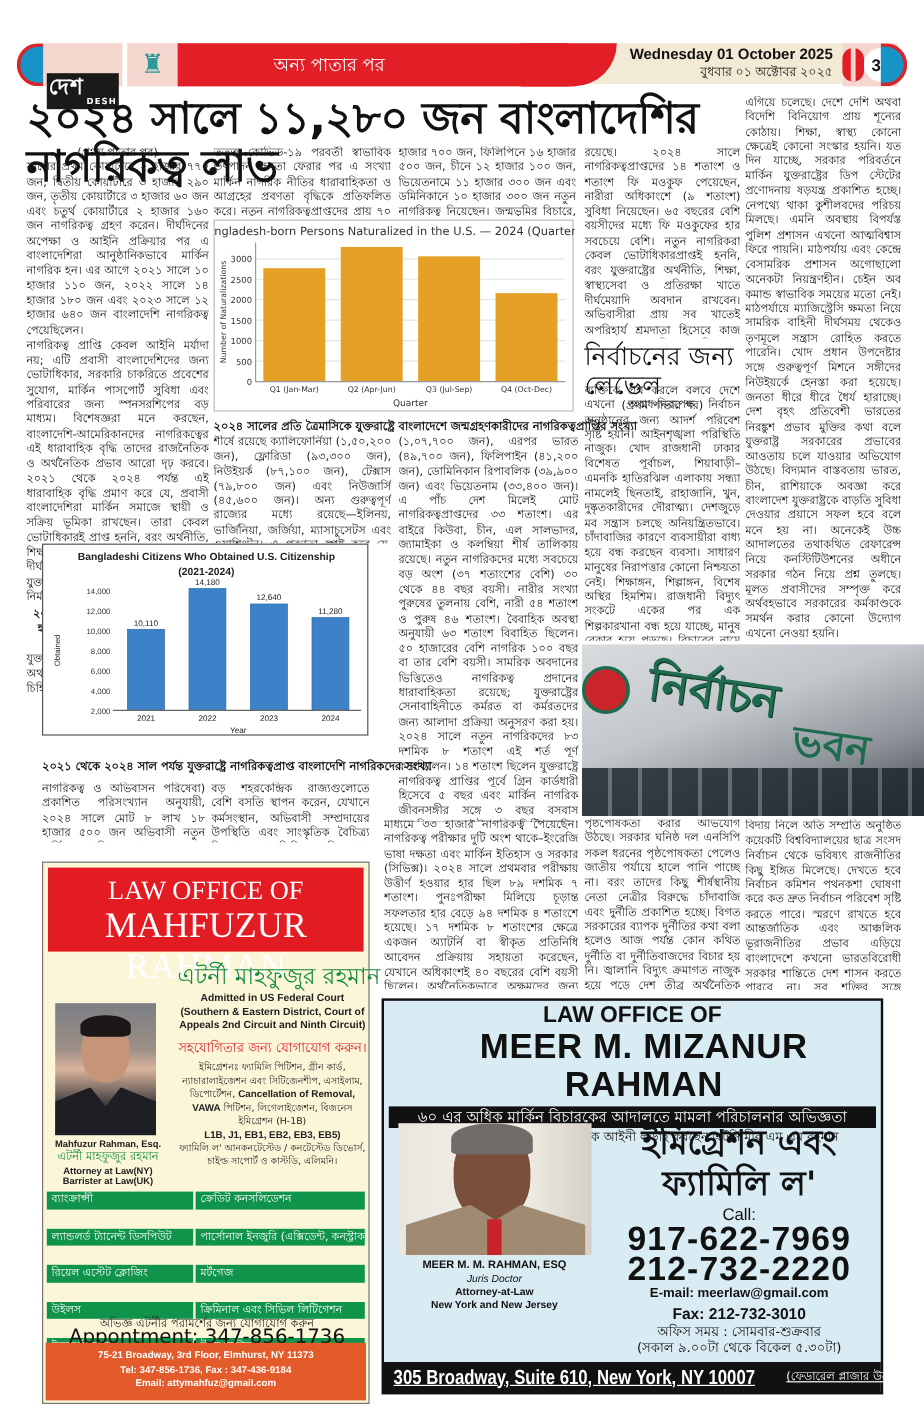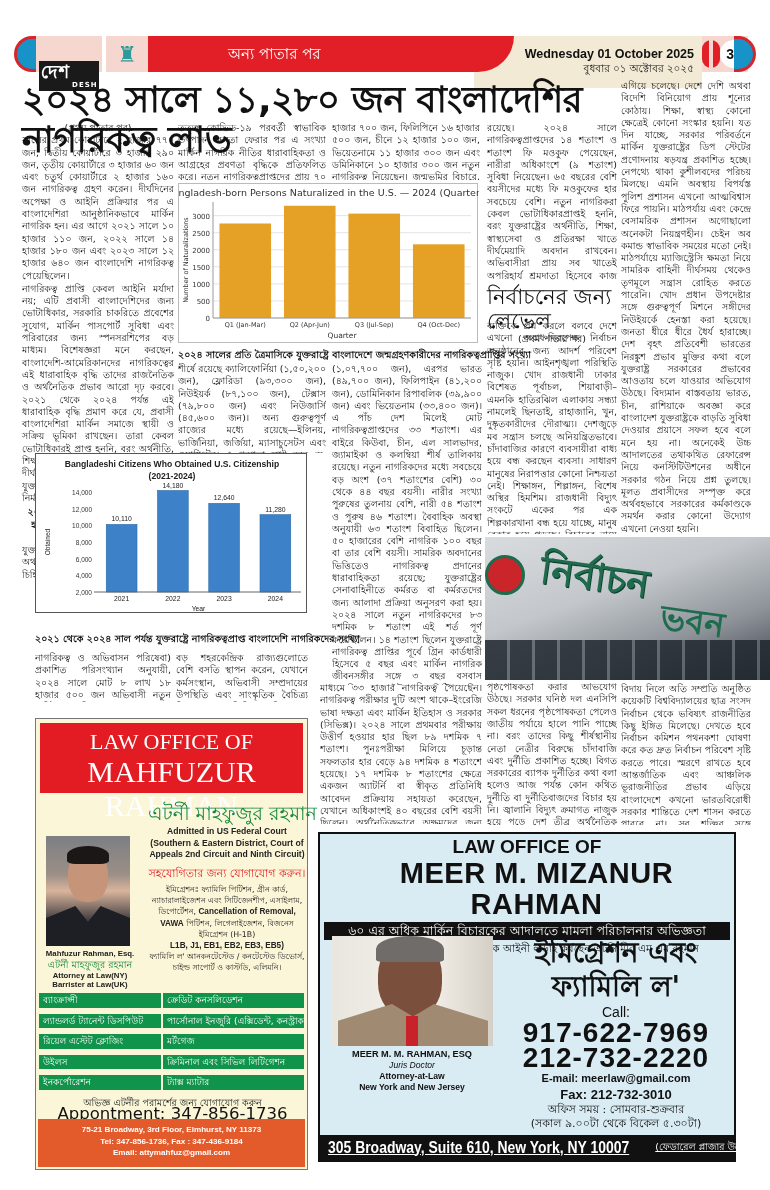--- a/index.html
+++ b/index.html
@@ -9,21 +9,21 @@
   
   .header { position: absolute; left: 22px; top: 36px; width: 726px; height: 36px; display: flex; align-items: stretch; }
   .hdr-cap-left { position: absolute; left: -8px; top: 0; width: 22px; height: 36px; border-radius: 18px 0 0 18px; border: 3px solid #d7262b; border-right: none; background: #1793c8; }
   .hdr-cap-right { position: absolute; right: -8px; top: 0; width: 22px; height: 36px; border-radius: 0 18px 18px 0; border: 3px solid #d7262b; border-left: none; background: #1793c8; }
   .hdr-logo { margin-left: 14px; width: 70px; height: 36px; background: #f5d7cf; display: flex; align-items: center; justify-content: center; }
   .logo-box { width: 60px; height: 30px; background: #1a1a1a; color: #fff; font-family: "DejaVu Sans", sans-serif; font-weight: bold; font-size: 18px; display: flex; align-items: flex-end; justify-content: center; letter-spacing: 1px; padding-bottom: 2px; margin-top: 44px; }
   .logo-box small { font-size: 7px; margin-left: 2px; }
   .hdr-liberty { width: 44px; height: 36px; background: #f5d7cf; margin-left: 4px; display: flex; align-items: center; justify-content: center; color: #2a9a9a; font-size: 22px; }
   .hdr-red { position: relative; width: 340px; height: 36px; background: #e21f26; color: #fff; font-size: 15px; display: flex; align-items: center; padding-left: 80px; font-family: "DejaVu Sans", sans-serif; }
   .hdr-red::after { content: ""; position: absolute; right: -40px; top: 0; width: 80px; height: 36px; background: #e21f26; border-radius: 0 0 80px 0; }
-  .hdr-date { width: 240px; height: 52px; background: #f3ead5; display: flex; flex-direction: column; align-items: flex-end; justify-content: center; padding-right: 8px; font-family: "Liberation Sans", sans-serif; }
+  .hdr-date { width: 240px; height: 34px; background: #f3ead5; display: flex; flex-direction: column; align-items: flex-end; justify-content: center; padding-right: 8px; font-family: "Liberation Sans", sans-serif; }
   .hdr-date .en { font-size: 12.5px; font-weight: bold; color: #111; }
   .hdr-date .bn { font-size: 10.5px; color: #222; }
   .hdr-page { flex: 1; height: 36px; background: #f5d7cf; display: flex; align-items: center; justify-content: space-around; }
   .booth-icon { width: 18px; height: 28px; border-radius: 9px; background: #e21f26; position: relative; }
   .booth-icon::after { content:""; position:absolute; left:7px; top:0; width:4px; height:28px; background:#f5d7cf; }
   .page-num { width: 28px; height: 28px; border-radius: 50%; background: #fff; font-family: "Liberation Sans", sans-serif; font-weight: bold; font-size: 14px; display: flex; align-items: center; justify-content: center; }
 
   
   .headline { position: absolute; left: 22px; top: 80px; width: 590px; font-size: 36px; font-weight: bold; line-height: 40px; letter-spacing: -0.5px; font-family: "DejaVu Sans", sans-serif; }
 
@@ -55,21 +55,21 @@
   .ad1-admit { position: absolute; left: 110px; top: 107px; width: 162px; text-align: center; font-family: "Liberation Sans", sans-serif; font-weight: bold; font-size: 8.6px; line-height: 11.5px; color: #222; }
   .ad1-contact { position: absolute; left: 110px; top: 146px; width: 162px; text-align: center; font-size: 11px; color: #e31b23; font-family: "DejaVu Sans", sans-serif; }
   .ad1-services { position: absolute; left: 110px; top: 165px; width: 162px; text-align: center; font-size: 7.8px; line-height: 11.2px; color: #222; font-family: "DejaVu Sans", sans-serif; }
   .ad1-services .en { font-family: "Liberation Sans", sans-serif; font-weight: bold; font-size: 8.2px; }
   .ad1-photo { position: absolute; left: 10px; top: 117px; width: 84px; height: 110px; background: linear-gradient(180deg,#7c7f84 0%,#9c8f86 35%,#d9b49c 50%,#2b2d33 80%,#1c1c22 100%); }
   .ad1-photo .face { position: absolute; left: 22px; top: 14px; width: 40px; height: 52px; border-radius: 45%; background: #c69478; }
   .ad1-photo .hair { position: absolute; left: 21px; top: 10px; width: 42px; height: 18px; border-radius: 50% 50% 20% 20%; background: #1b1716; }
   .ad1-photo .suit { position: absolute; left: 0; bottom: 0; width: 84px; height: 40px; background: #1e1f25; clip-path: polygon(0 30%, 35% 0, 50% 40%, 65% 0, 100% 30%, 100% 100%, 0 100%); }
   .ad1-cap { position: absolute; left: 4px; top: 230px; width: 100px; text-align: center; font-family: "Liberation Sans", sans-serif; font-size: 7.8px; line-height: 9.5px; color: #222; font-weight: bold; }
   .ad1-cap .bn { color: #178a3d; font-size: 9.5px; font-family: "DejaVu Sans", sans-serif; font-weight: normal; line-height: 12px; }
-  .ad1-grid { position: absolute; left: 3px; top: 274px; width: 219px; display: grid; grid-template-columns: 122px 141px; gap: 6px 2px; }
+  .ad1-grid { position: absolute; left: 3px; top: 274px; width: 219px; display: grid; grid-template-columns: 122px 141px; gap: 16px 2px; }
   .ad1-grid div { background: #10944b; color: #fff; font-size: 9px; height: 14.5px; line-height: 14.5px; padding-left: 4px; white-space: nowrap; overflow: hidden; font-family: "DejaVu Sans", sans-serif; }
   .ad1-consult { position: absolute; left: 0; top: 353px; width: 273px; text-align: center; font-size: 9.5px; font-family: "DejaVu Sans", sans-serif; color: #222; margin-top: 24px; }
   .ad1-appt { position: absolute; left: 0; top: 385px; width: 273px; text-align: center; font-size: 16.5px; font-family: "DejaVu Sans", sans-serif; color: #111; }
   .ad1-foot { position: absolute; left: 2px; bottom: 2px; width: 267px; height: 48px; background: #e35a2b; color: #fff; text-align: center; font-family: "Liberation Sans", sans-serif; font-weight: bold; font-size: 8.1px; line-height: 11.5px; padding-top: 5px; }
 
   
   .ad2 { position: absolute; left: 318px; top: 832px; width: 418px; height: 330px; border: 2px solid #111; background: #d9ebf3; }
   .ad2-l1 { text-align: center; font-family: "Liberation Sans", sans-serif; font-weight: bold; font-size: 19px; line-height: 22px; margin-top: 2px; }
   .ad2-l2 { text-align: center; font-family: "Liberation Sans", sans-serif; font-weight: bold; font-size: 29px; line-height: 31px; letter-spacing: 0.5px; padding-left: 19px; }
   .ad2-band { margin: 2px 4px 0; background: #111; color: #fff; text-align: center; font-size: 12.5px; height: 18px; line-height: 18px; font-family: "DejaVu Sans", sans-serif; white-space: nowrap; overflow: hidden; }

